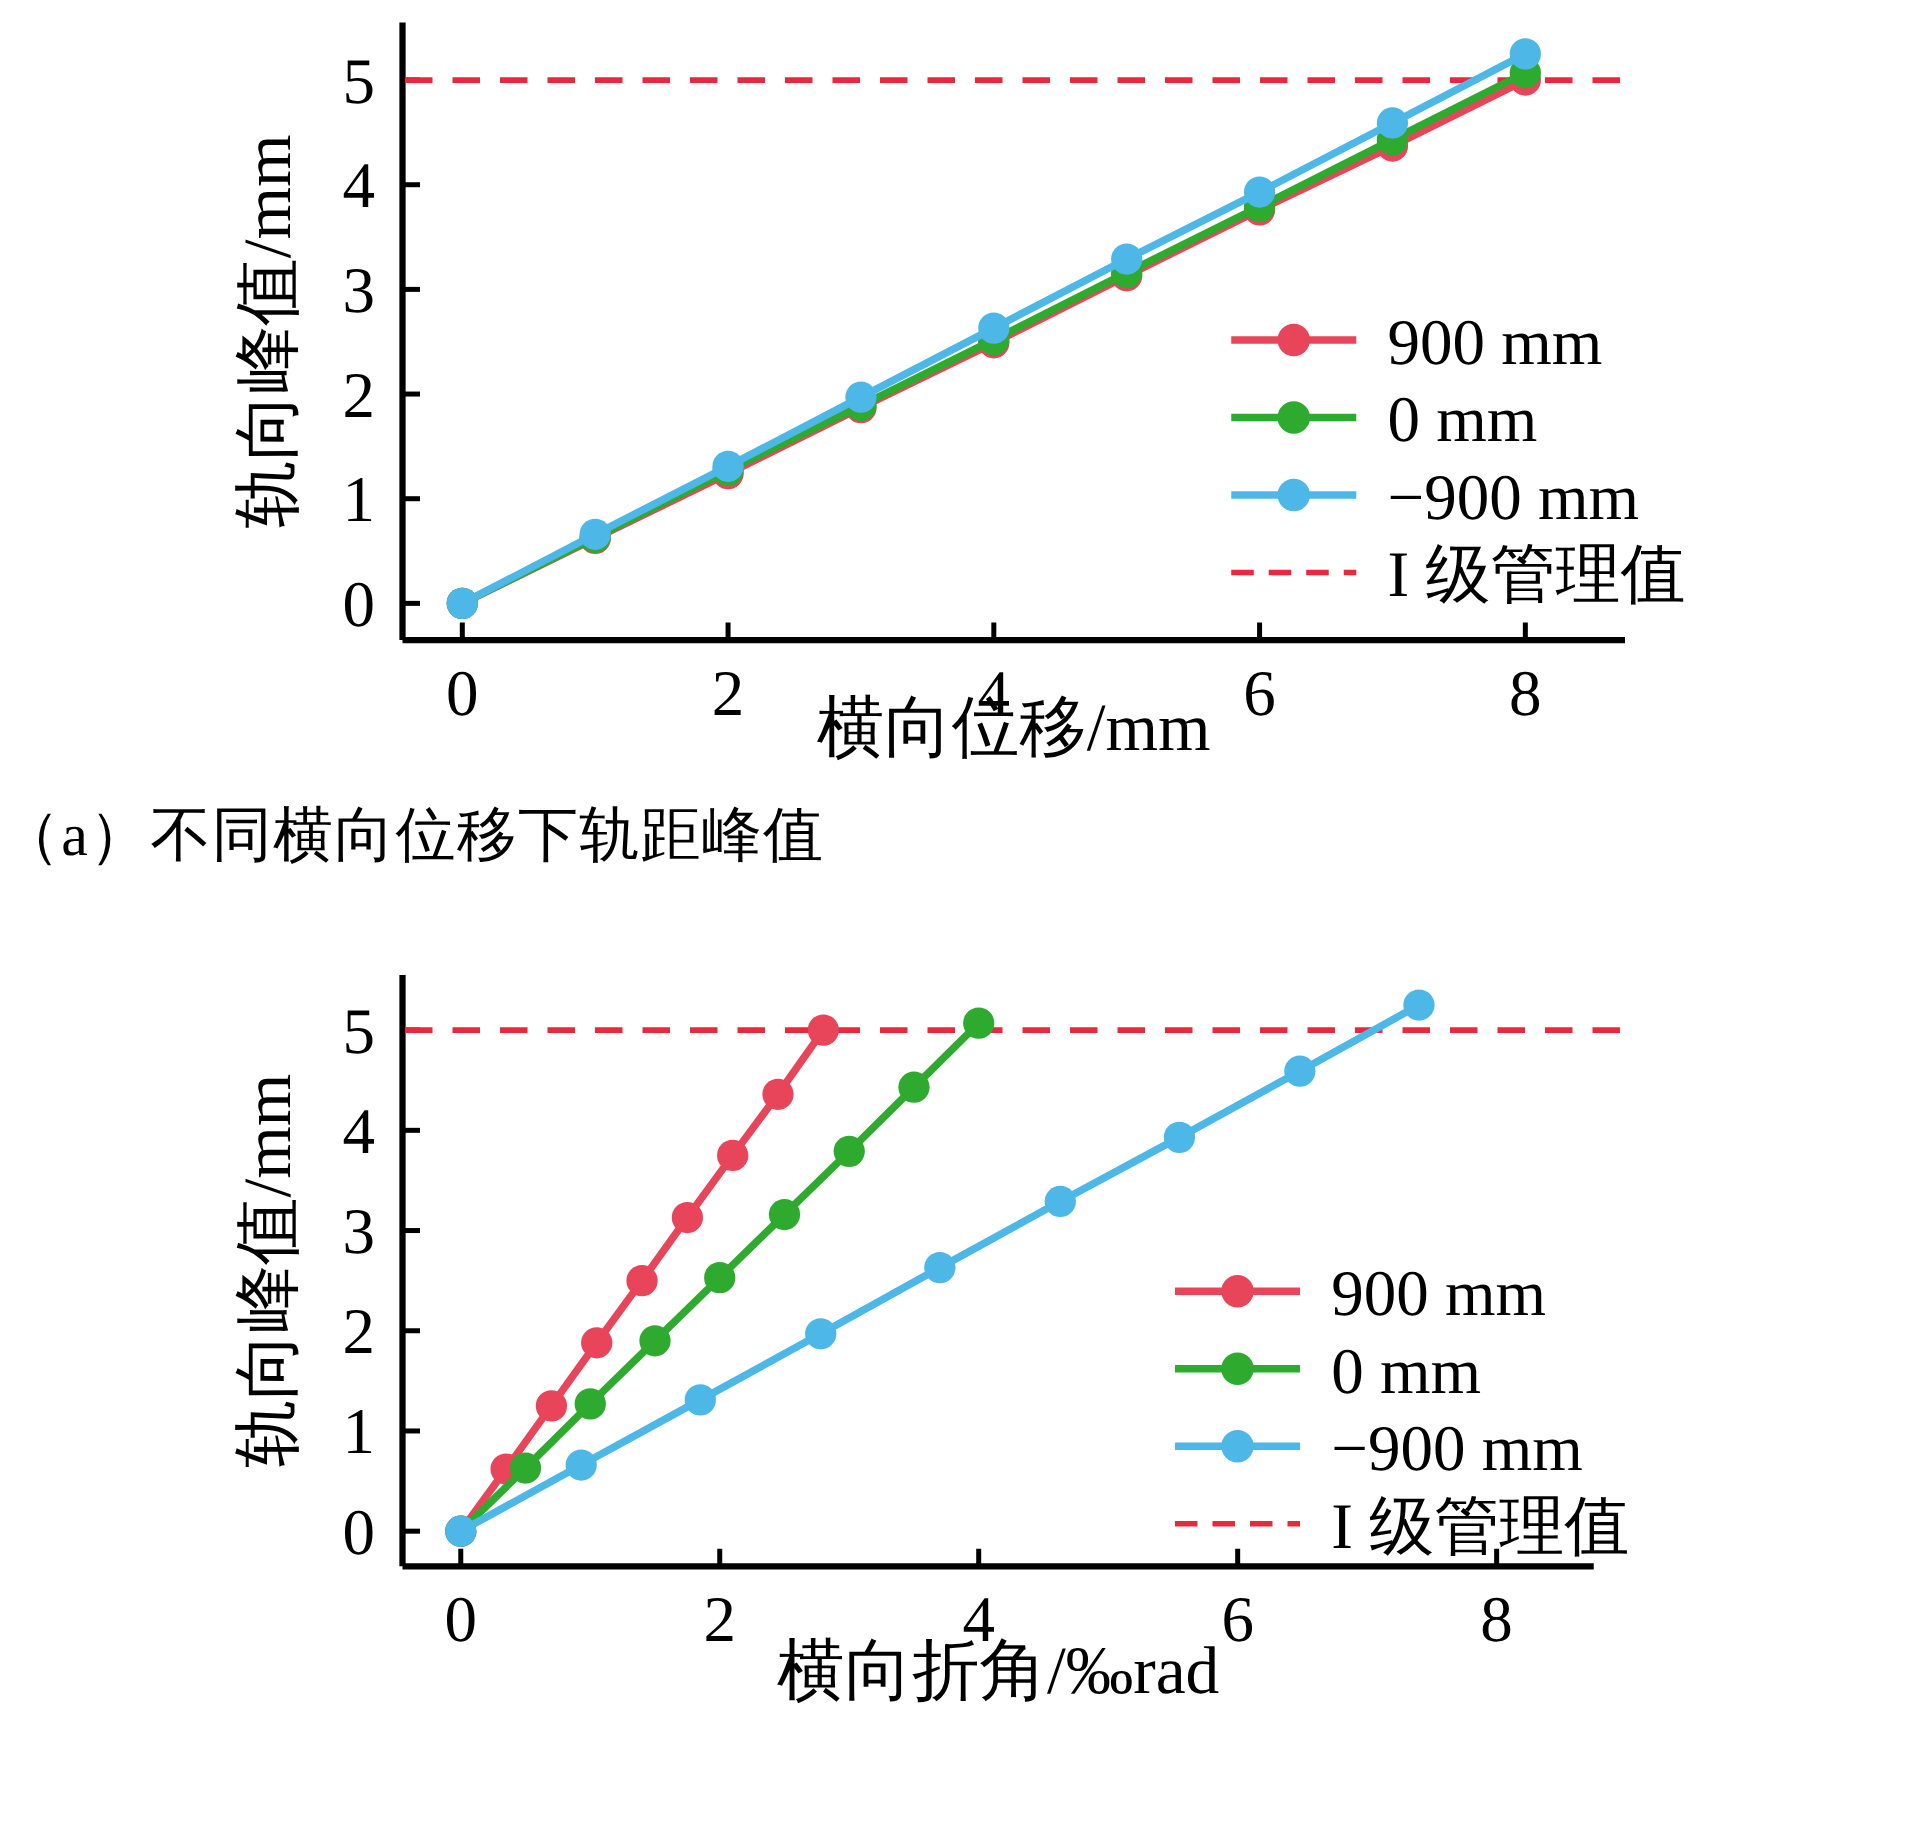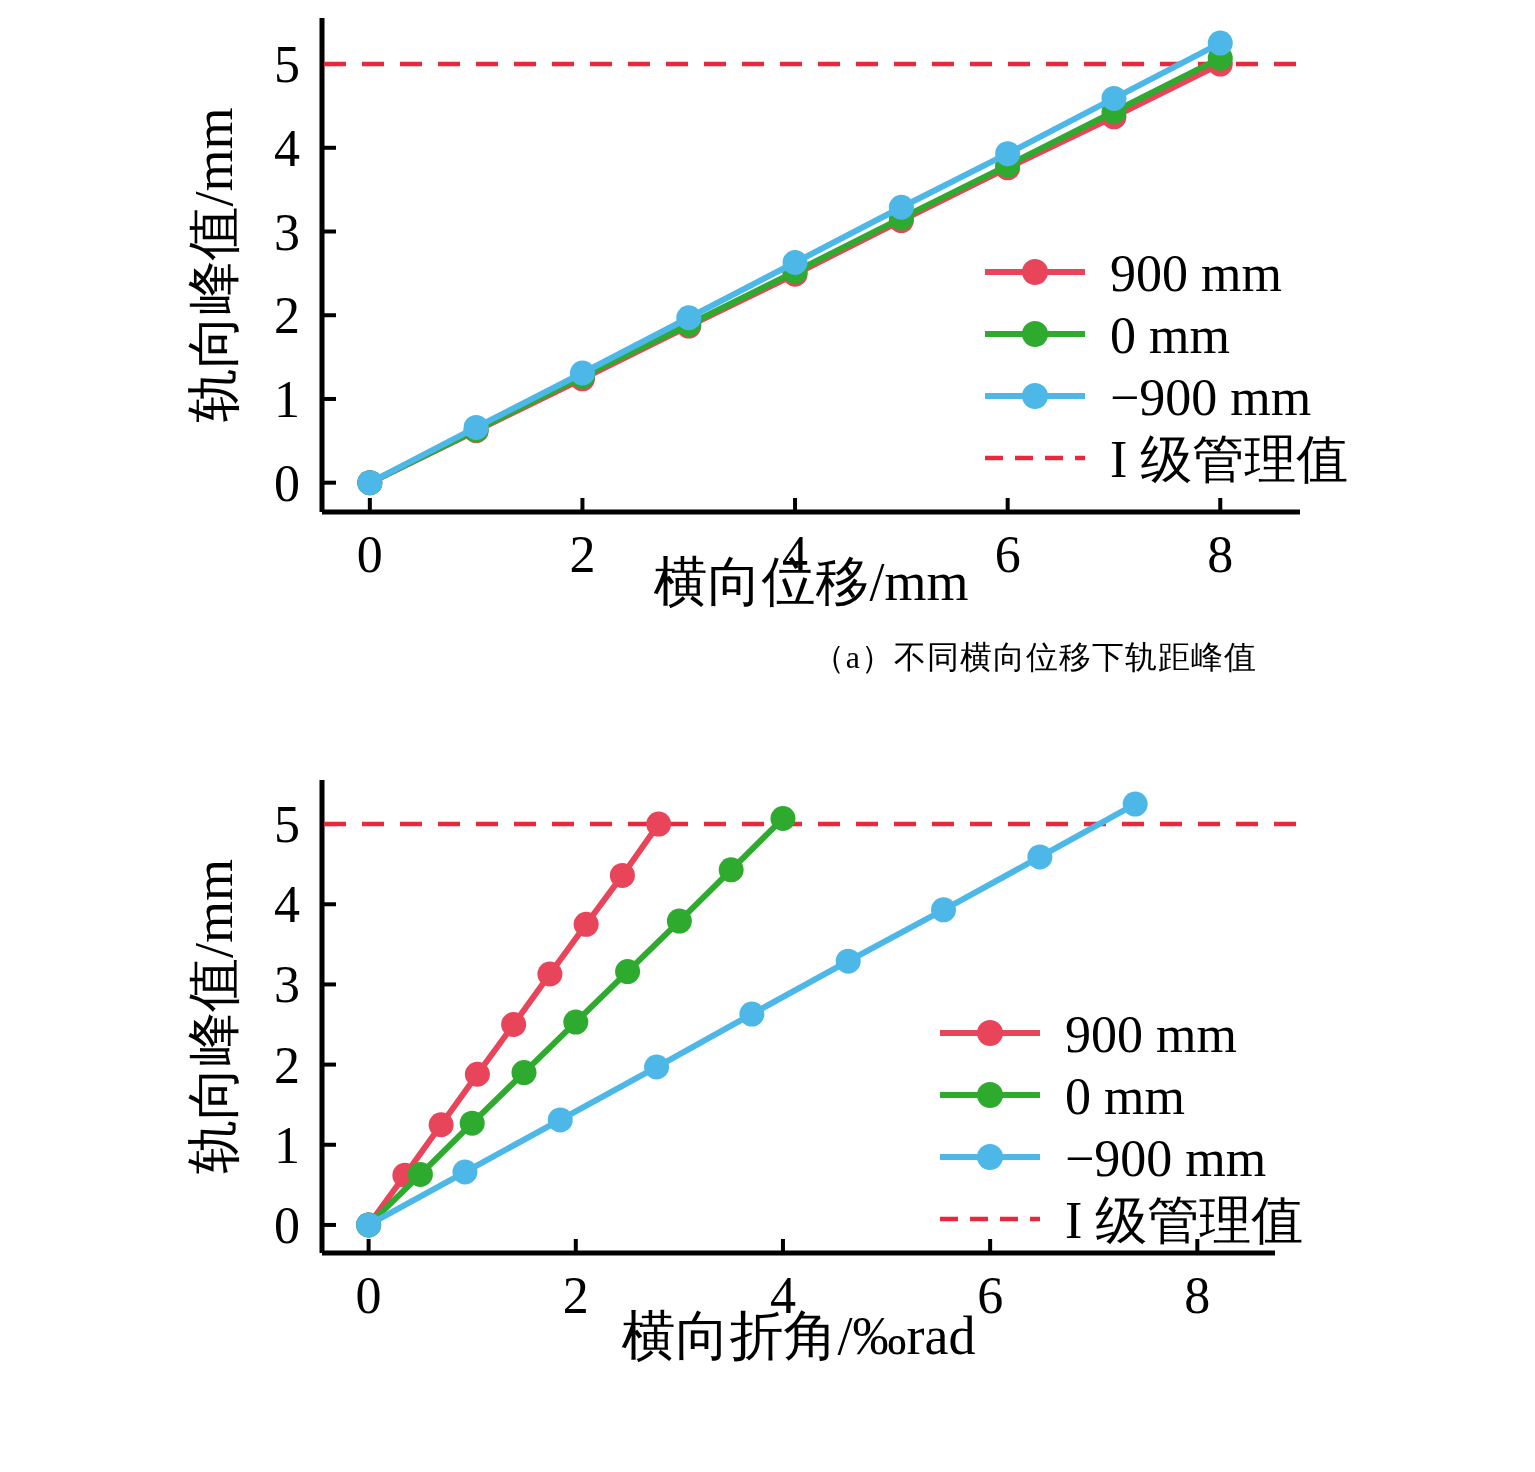--- a/index.html
+++ b/index.html
@@ -28,22 +28,22 @@
   #panel-b { top: 740px; height: 732px; }
 
   .plot-svg {
     position: absolute;
     left: 0;
     top: 0;
   }
   .caption {
     position: absolute;
     width: 1257px;
-    text-align: right;
-    font-size: 32px;
+    text-align: left;
+    font-size: 48px;
     font-family: "Liberation Serif", serif;
     letter-spacing: 1px;
   }
   #caption-a { top: 636px; }
 </style>
 </head>
 <body>
 
 <div class="figure">
 

